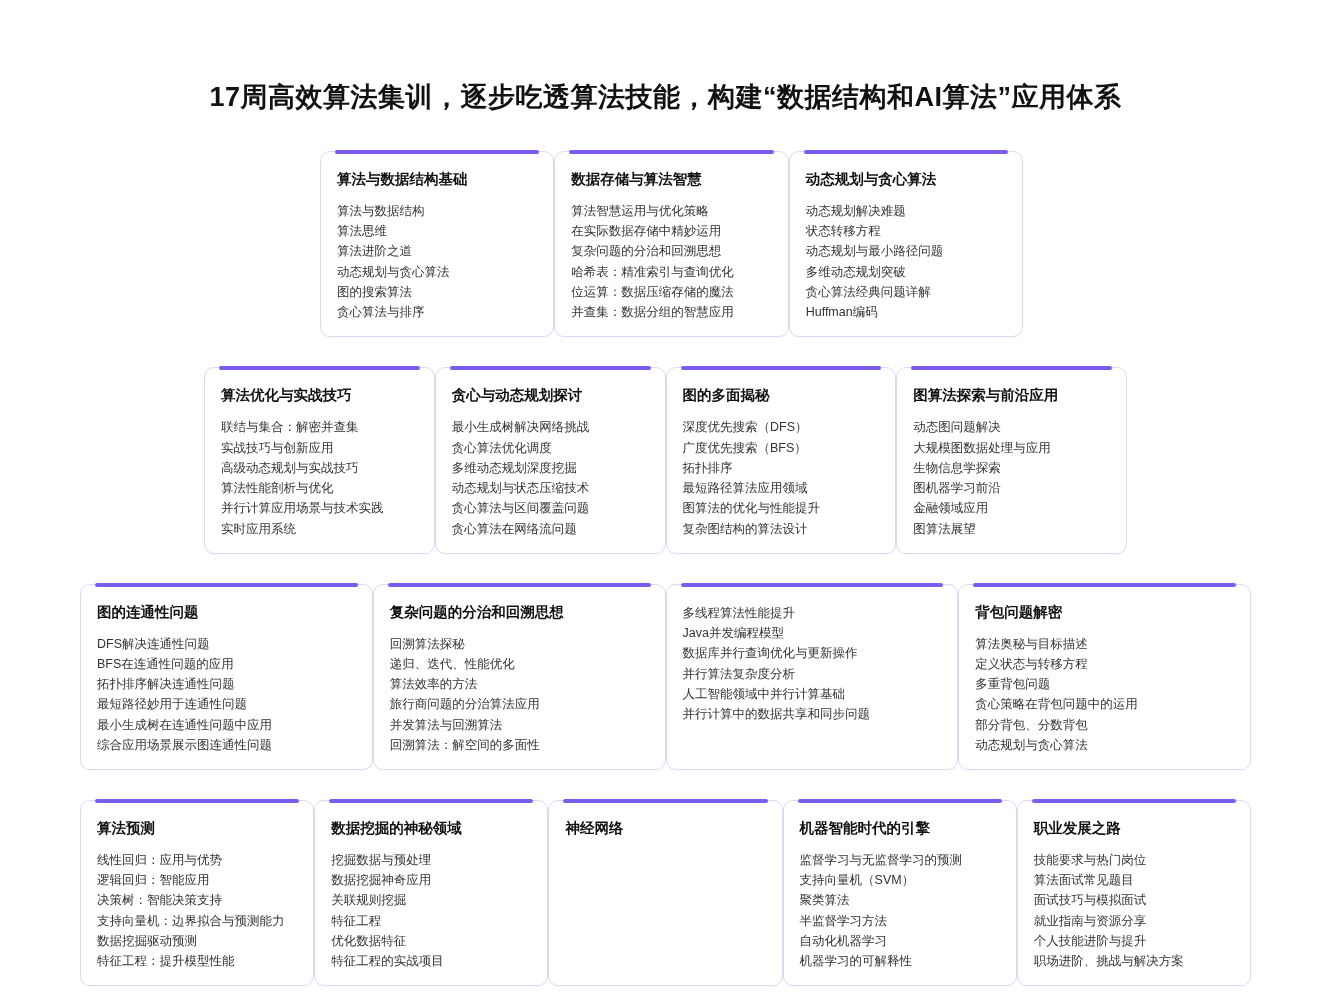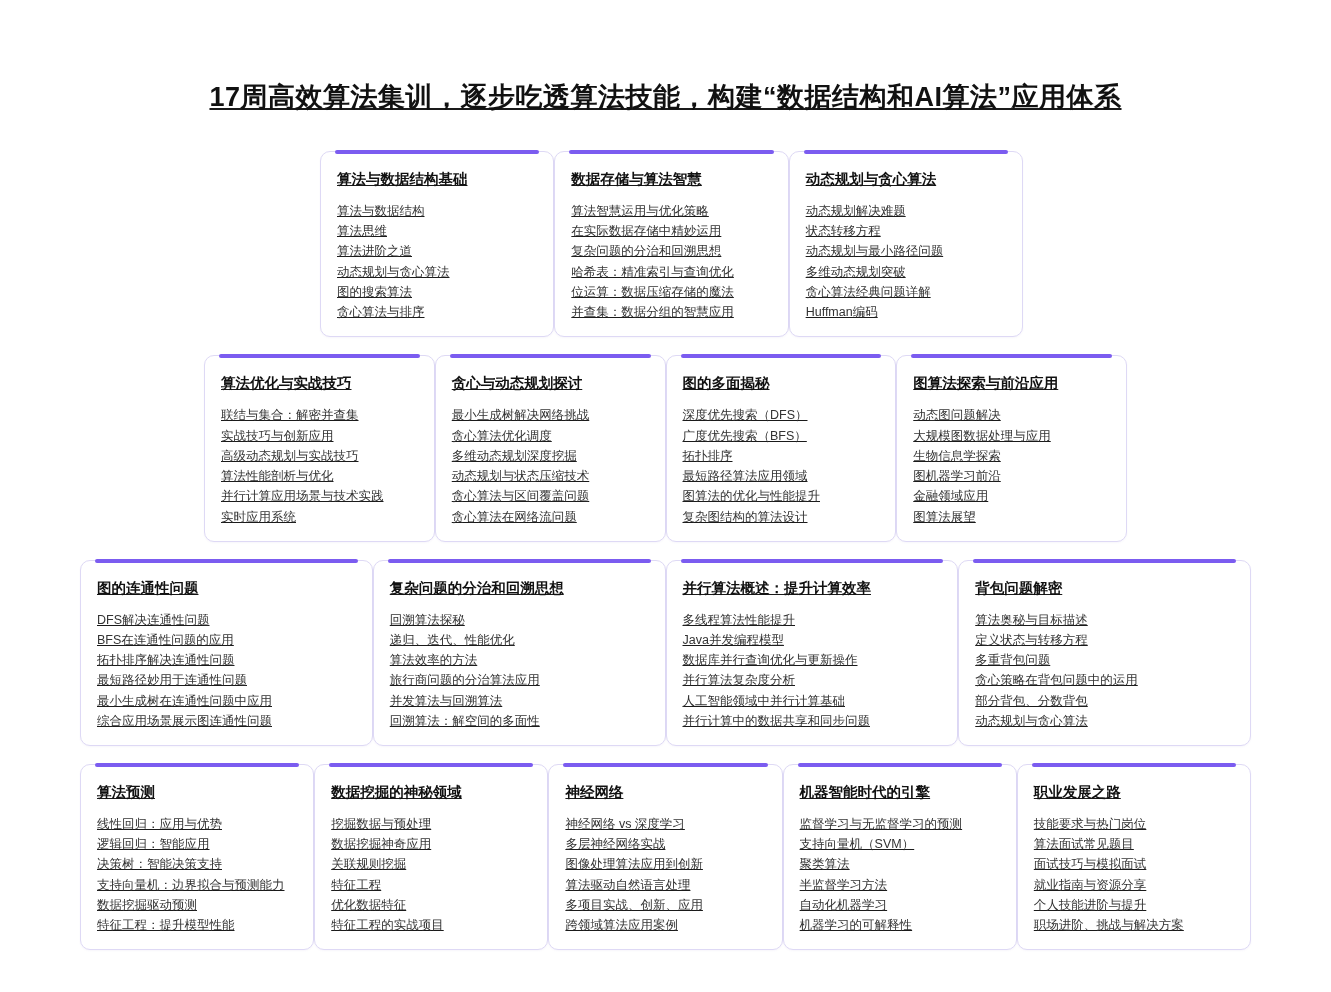--- a/index.html
+++ b/index.html
@@ -12,39 +12,38 @@
     background: #ffffff;
     font-family: "Liberation Sans", sans-serif;
     color: #1a1a1a;
     overflow: hidden;
   }
   .page {
     position: relative;
     width: 1331px;
     height: 992px;
     box-sizing: border-box;
-    text-decoration: underline;
   }
   .title {
     text-align: center;
     font-size: 27px;
     font-weight: 700;
     color: #111111;
     letter-spacing: 0.5px;
     padding-top: 80px;
     line-height: 1.3;
   }
   .rows {
     margin-top: 36px;
     padding: 0 80px;
     box-sizing: border-box;
   }
   .row {
     display: flex;
-    margin-bottom: 18px;
+    margin-bottom: 30px;
   }
   .row.r1 { padding-left: 240px; padding-right: 228px; }
   .row.r2 { padding-left: 124px; padding-right: 124px; }
   .row.r3 { padding-left: 0px; padding-right: 0px; }
   .row.r4 { padding-left: 0px; padding-right: 0px; }
 
   .card {
     position: relative;
     flex: 1 1 0;
     background: #ffffff;
@@ -191,21 +190,20 @@
         <ul class="card-list">
           <li>回溯算法探秘</li>
           <li>递归、迭代、性能优化</li>
           <li>算法效率的方法</li>
           <li>旅行商问题的分治算法应用</li>
           <li>并发算法与回溯算法</li>
           <li>回溯算法：解空间的多面性</li>
         </ul>
       </div>
       <div class="card" style="--accent: #7b5cf0;">
-        <div class="card-title">并行算法概述：提升计算效率</div>
         <ul class="card-list">
           <li>多线程算法性能提升</li>
           <li>Java并发编程模型</li>
           <li>数据库并行查询优化与更新操作</li>
           <li>并行算法复杂度分析</li>
           <li>人工智能领域中并行计算基础</li>
           <li>并行计算中的数据共享和同步问题</li>
         </ul>
       </div>
       <div class="card" style="--accent: #7b5cf0;">
@@ -239,28 +237,20 @@
           <li>挖掘数据与预处理</li>
           <li>数据挖掘神奇应用</li>
           <li>关联规则挖掘</li>
           <li>特征工程</li>
           <li>优化数据特征</li>
           <li>特征工程的实战项目</li>
         </ul>
       </div>
       <div class="card" style="--accent: #7b5cf0;">
         <div class="card-title">神经网络</div>
-        <ul class="card-list">
-          <li>神经网络 vs 深度学习</li>
-          <li>多层神经网络实战</li>
-          <li>图像处理算法应用到创新</li>
-          <li>算法驱动自然语言处理</li>
-          <li>多项目实战、创新、应用</li>
-          <li>跨领域算法应用案例</li>
-        </ul>
       </div>
       <div class="card" style="--accent: #7b5cf0;">
         <div class="card-title">机器智能时代的引擎</div>
         <ul class="card-list">
           <li>监督学习与无监督学习的预测</li>
           <li>支持向量机（SVM）</li>
           <li>聚类算法</li>
           <li>半监督学习方法</li>
           <li>自动化机器学习</li>
           <li>机器学习的可解释性</li>

